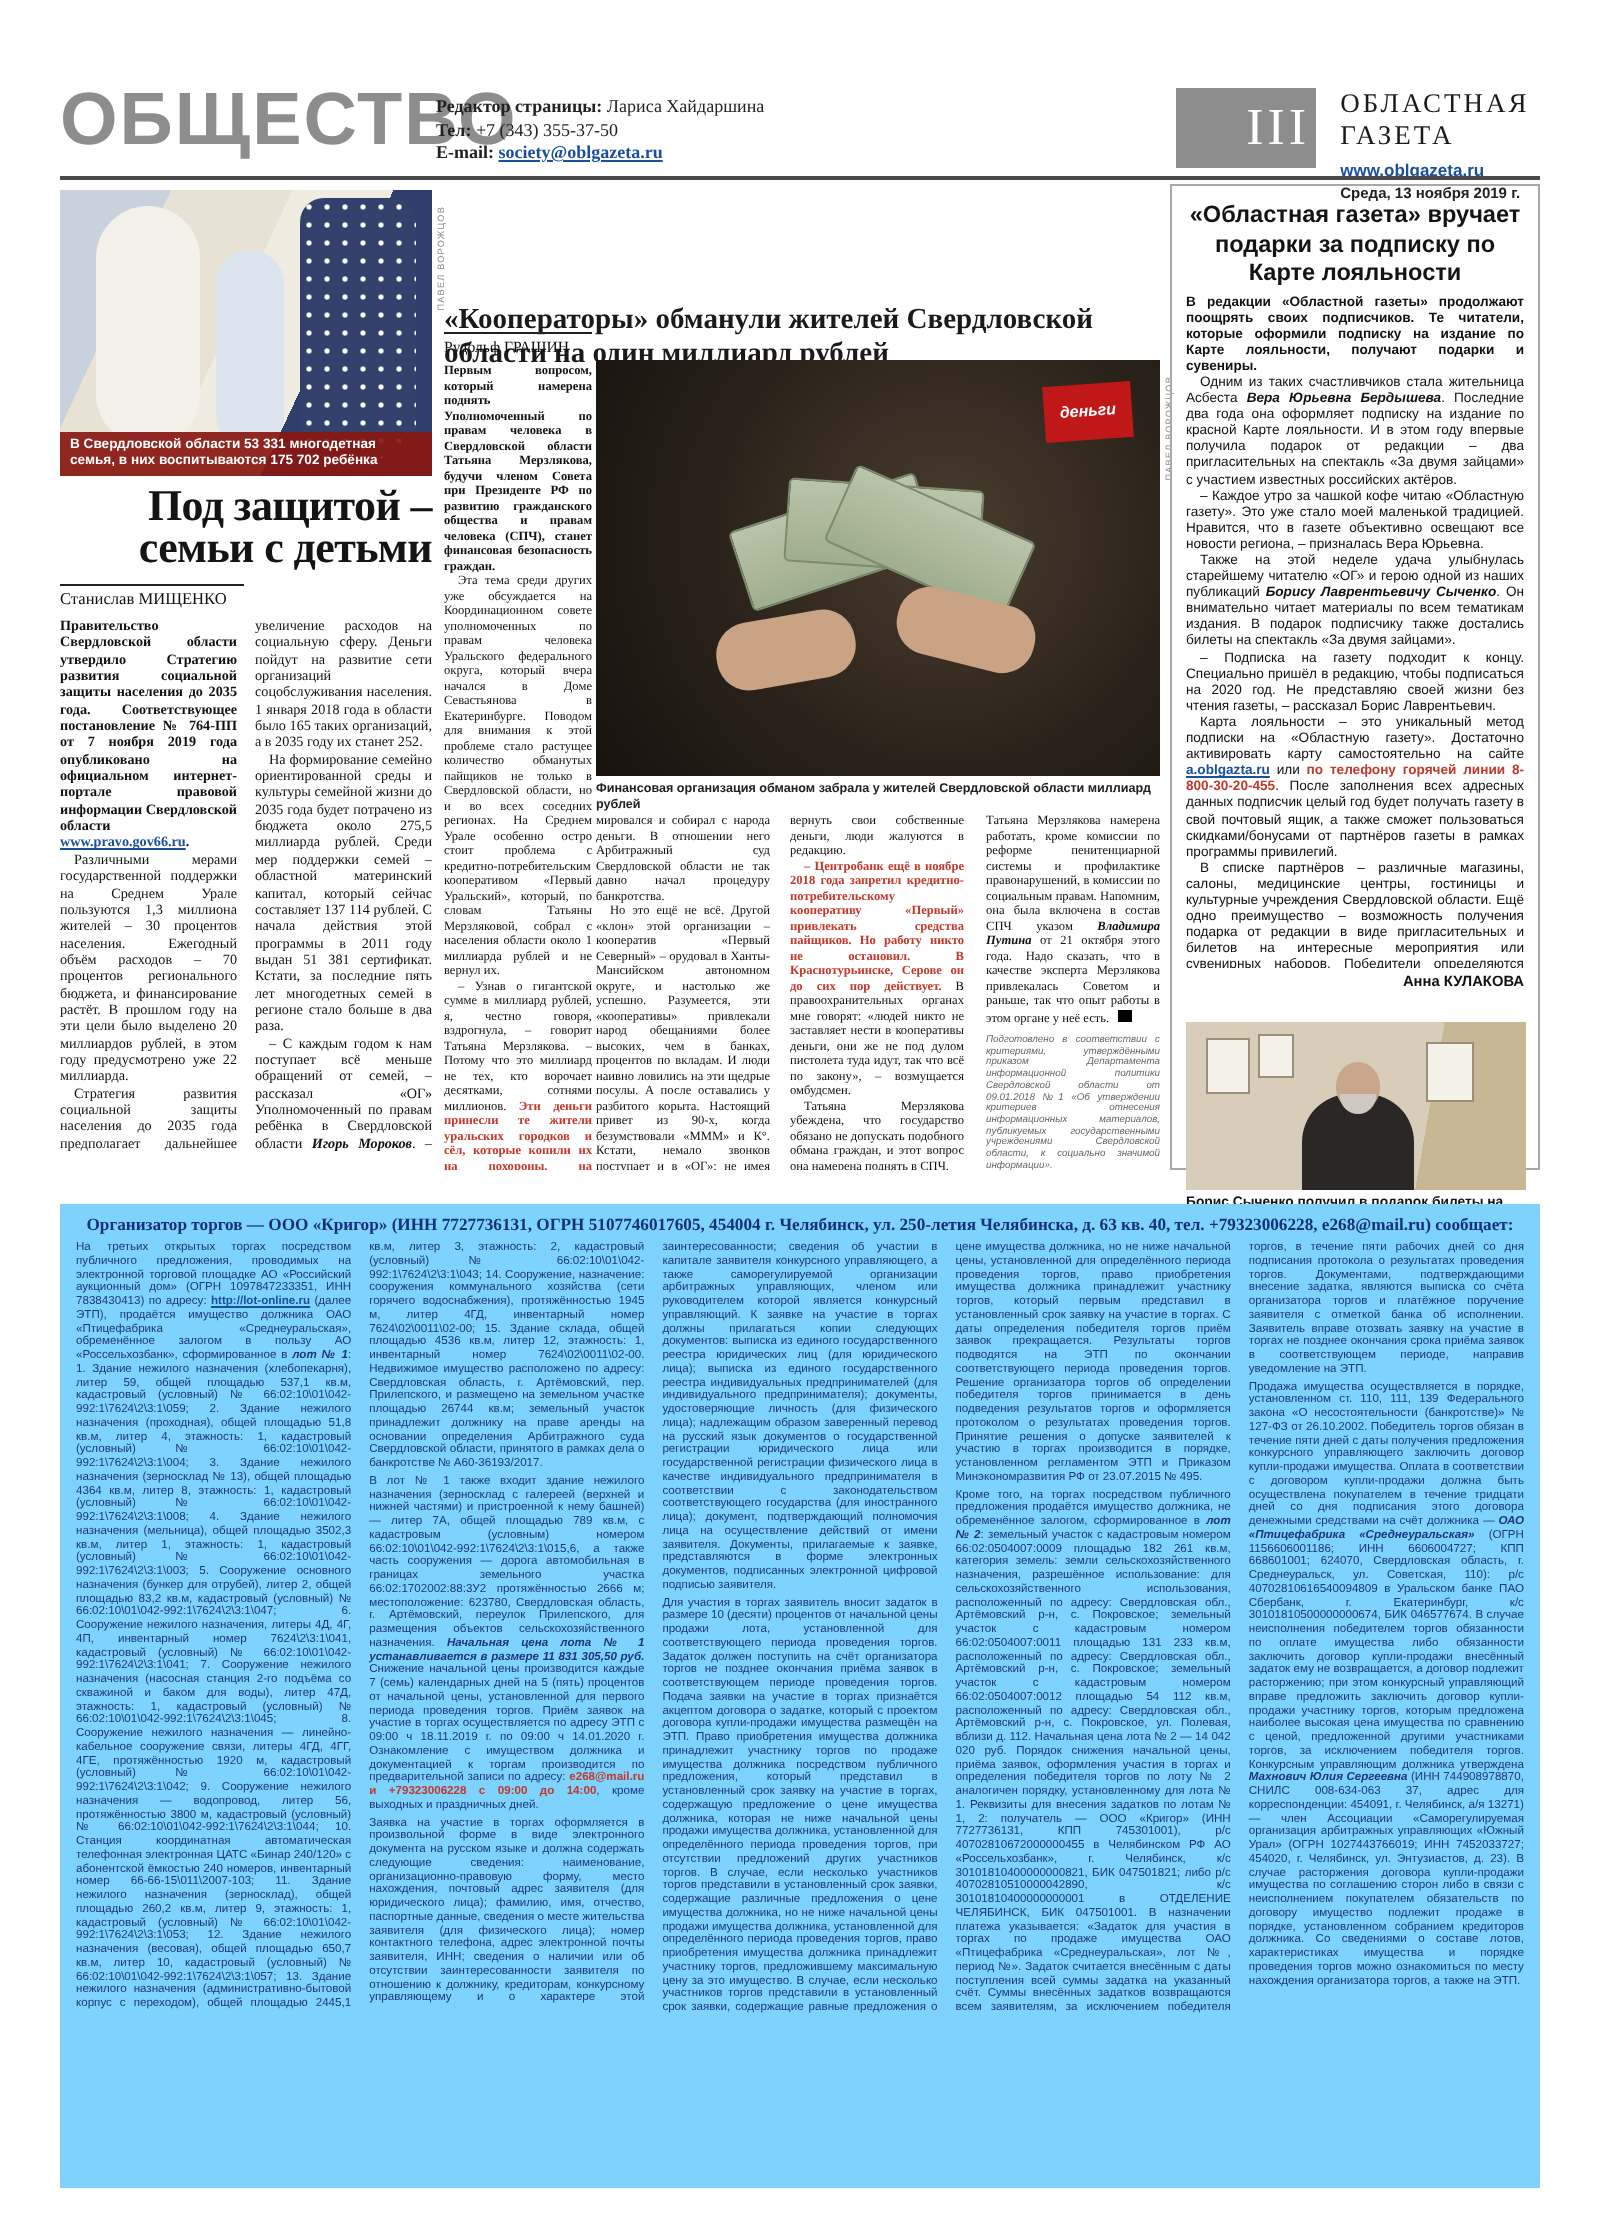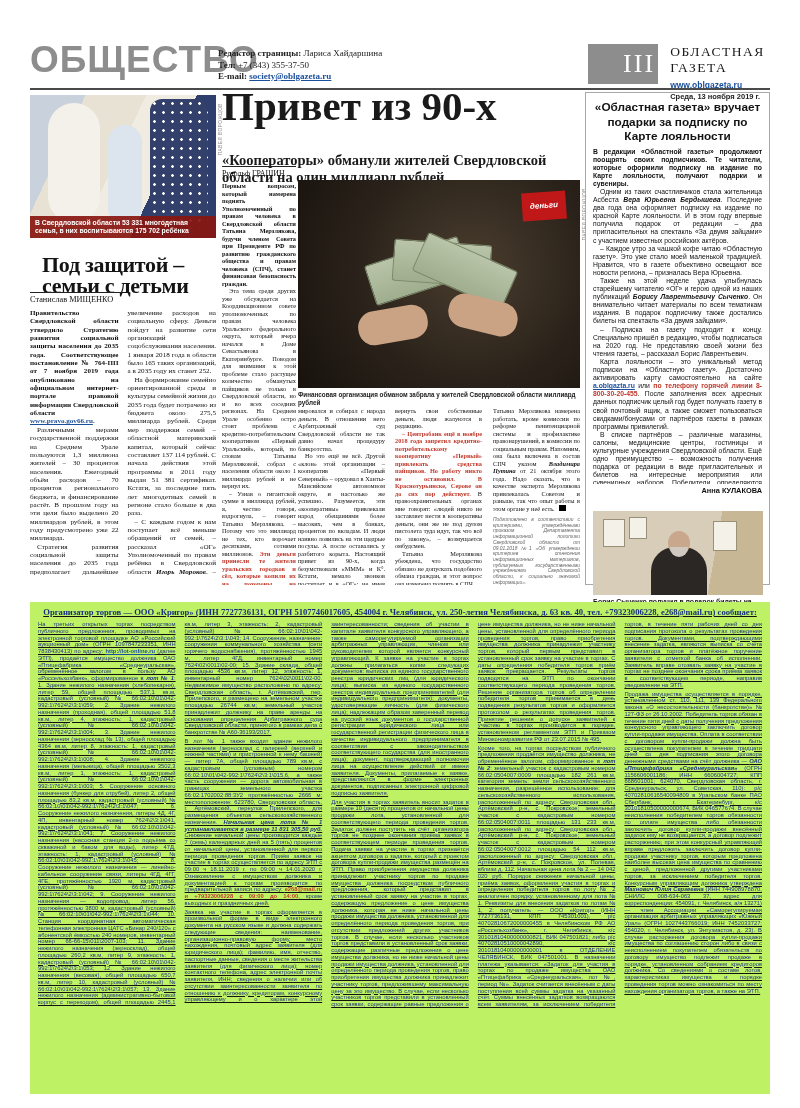--- a/index.html
+++ b/index.html
@@ -33,22 +33,22 @@
   .famphoto{position:absolute;left:0;top:0;width:186px;height:143px;overflow:hidden;
      background:linear-gradient(115deg,#c9d2dc 0 22%,#e7e2d3 22% 46%,#f0ece1 46% 66%,#2e3f6e 66% 100%);}
   .famphoto .blob1{position:absolute;left:18px;top:8px;width:52px;height:120px;background:#f4f1ea;border-radius:26px;}
   .famphoto .blob2{position:absolute;left:78px;top:30px;width:34px;height:100px;background:#dce4ee;border-radius:17px;}
   .famphoto .blob3{position:absolute;right:8px;top:4px;width:58px;height:130px;border-radius:12px;
      background:radial-gradient(circle,#fff 1px,transparent 1.6px) 0 0/9px 9px,#33406b;}
   .capstrip{position:absolute;left:0;bottom:0;width:100%;box-sizing:border-box;background:rgba(136,22,16,.92);
      color:#fff;font:bold 6.8px/8.2px "Liberation Sans",sans-serif;padding:3px 5px;}
   .vcredit{position:absolute;writing-mode:vertical-rl;transform:rotate(180deg);
      font:4.6px "Liberation Sans",sans-serif;color:#8a8a8a;letter-spacing:.6px;}
-  .leftart h2{position:absolute;left:0;top:148px;margin:12px;font:bold 22px/20.5px "Liberation Serif",serif;
-     letter-spacing:-.3px;color:#141414;}
+  .leftart h2{position:absolute;left:0;top:148px;margin:0;font:bold 22px/20.5px "Liberation Serif",serif;
+     letter-spacing:-.3px;color:#141414;text-align:right;}
   .byl{border-top:1.2px solid #222;padding-top:2px;font:8.3px "Liberation Serif",serif;color:#111;}
   .leftart .byl{position:absolute;left:0;top:197px;width:92px;}
   .leftbody{position:absolute;left:0;top:214px;width:186px;height:274px;overflow:hidden;
      column-count:2;column-gap:9px;font:7.1px/8.35px "Liberation Serif",serif;text-align:justify;}
   
   .mainart{position:absolute;left:222px;top:88px;width:358px;height:497px;}
   .mainart h1{position:absolute;left:0;top:-4px;margin:0;font:600 41px/44px "Liberation Serif",serif;color:#1a1a1a;}
   .subtitle{position:absolute;left:0;top:64px;margin:0;font:bold 14.5px/17px "Liberation Serif",serif;color:#1a1a1a;}
   .mainart .byl{position:absolute;left:0;top:78px;width:74px;font-size:7.8px;}
   .mcol{position:absolute;font:6.3px/7.5px "Liberation Serif",serif;text-align:justify;overflow:hidden;}
@@ -73,21 +73,21 @@
   .portrait{position:relative;width:170px;height:84px;overflow:hidden;
      background:linear-gradient(100deg,#d8cdb9 0 70%,#c8b795 70% 100%);}
   .frame{position:absolute;background:#f4f1e8;border:1px solid #9a8f77;}
   .man{position:absolute;left:58px;bottom:-6px;width:56px;height:54px;background:#2a2724;
      border-radius:24px 24px 0 0;}
   .head{position:absolute;left:75px;bottom:40px;width:22px;height:24px;background:#c9a78c;border-radius:50% 50% 46% 46%;}
   .beard{position:absolute;left:77px;bottom:38px;width:18px;height:10px;background:#cfc9c2;border-radius:0 0 9px 9px;}
   .rcaption{margin-top:3px;font:bold 6.9px/8.4px "Liberation Sans",sans-serif;color:#141414;}
   
   .auction{position:absolute;left:30px;top:602px;width:740px;height:492px;box-sizing:border-box;
-     background:#bef264;padding:5px 8px 6px;text-decoration:underline;}
+     background:#7dd3fc;padding:5px 8px 6px;}
   .auchead{text-align:center;font:bold 8.6px/11px "Liberation Serif",serif;color:#16307c;margin-bottom:3px;}
   .auccols{column-count:5;column-gap:9px;height:466px;overflow:hidden;
      font:5.8px/6.75px "Liberation Sans",sans-serif;color:#1e3480;text-align:justify;}
   .auccols .rp{text-indent:0;margin-bottom:2px;}
 </style>
 </head>
 <body>
 
 <div id="page">
 
@@ -120,21 +120,20 @@
     <div class="leftbody">
         <p class="rp lead"><span>Правительство Свердловской области утвердило Стратегию развития социальной защиты населения до 2035 года. Соответствующее постановление № 764-ПП от 7 ноября 2019 года опубликовано на официальном интернет-портале правовой информации Свердловской области </span><span class="blink">www.pravo.gov66.ru</span><span>.</span></p>
         <p class="rp "><span>Различными мерами государственной поддержки на Среднем Урале пользуются 1,3 миллиона жителей – 30 процентов населения. Ежегодный объём расходов – 70 процентов регионального бюджета, и финансирование растёт. В прошлом году на эти цели было выделено 20 миллиардов рублей, в этом году предусмотрено уже 22 миллиарда.</span></p>
         <p class="rp "><span>Стратегия развития социальной защиты населения до 2035 года предполагает дальнейшее увеличение расходов на социальную сферу. Деньги пойдут на развитие сети организаций соцобслуживания населения. 1 января 2018 года в области было 165 таких организаций, а в 2035 году их станет 252.</span></p>
         <p class="rp "><span>На формирование семейно ориентированной среды и культуры семейной жизни до 2035 года будет потрачено из бюджета около 275,5 миллиарда рублей. Среди мер поддержки семей – областной материнский капитал, который сейчас составляет 137 114 рублей. С начала действия этой программы в 2011 году выдан 51 381 сертификат. Кстати, за последние пять лет многодетных семей в регионе стало больше в два раза.</span></p>
         <p class="rp "><span>– С каждым годом к нам поступает всё меньше обращений от семей, – рассказал «ОГ» Уполномоченный по правам ребёнка в Свердловской области </span><span class="bi">Игорь Мороков</span><span>. – Значит, защита детей улучшается. Положительные изменения касаются и маткапитала, и открытия новых детских садов, и детской медицины.</span></p>
       </div>
   </div>
 
   <div class="mainart">
-    <h1>Привет из 90-х</h1>
     <p class="subtitle">«Кооператоры» обманули жителей Свердловской области на один миллиард рублей</p>
     <div class="byl">Рудольф ГРАШИН</div>
     <div class="mcol mcol1">
         <p class="rp lead"><span>Первым вопросом, который намерена поднять Уполномоченный по правам человека в Свердловской области Татьяна Мерзлякова, будучи членом Совета при Президенте РФ по развитию гражданского общества и правам человека (СПЧ), станет финансовая безопасность граждан.</span></p>
         <p class="rp "><span>Эта тема среди других уже обсуждается на Координационном совете уполномоченных по правам человека Уральского федерального округа, который вчера начался в Доме Севастьянова в Екатеринбурге. Поводом для внимания к этой проблеме стало растущее количество обманутых пайщиков не только в Свердловской области, но и во всех соседних регионах. На Среднем Урале особенно остро стоит проблема с кредитно-потребительским кооперативом «Первый Уральский», который, по словам Татьяны Мерзляковой, собрал с населения области около 1 миллиарда рублей и не вернул их.</span></p>
         <p class="rp "><span>– Узнав о гигантской сумме в миллиард рублей, я, честно говоря, вздрогнула, – говорит Татьяна Мерзлякова. – Потому что это миллиард не тех, кто ворочает десятками, сотнями миллионов. </span><span class="red">Эти деньги принесли те жители уральских городков и сёл, которые копили их на похороны, на старость, кто хотел немного увеличить свой капитал.</span></p>
       </div>
     <div class="moneyphoto">
       <div class="note" style="left:70px;top:70px;transform:rotate(-18deg);"></div>
       <div class="note" style="left:95px;top:62px;transform:rotate(4deg);"></div>

